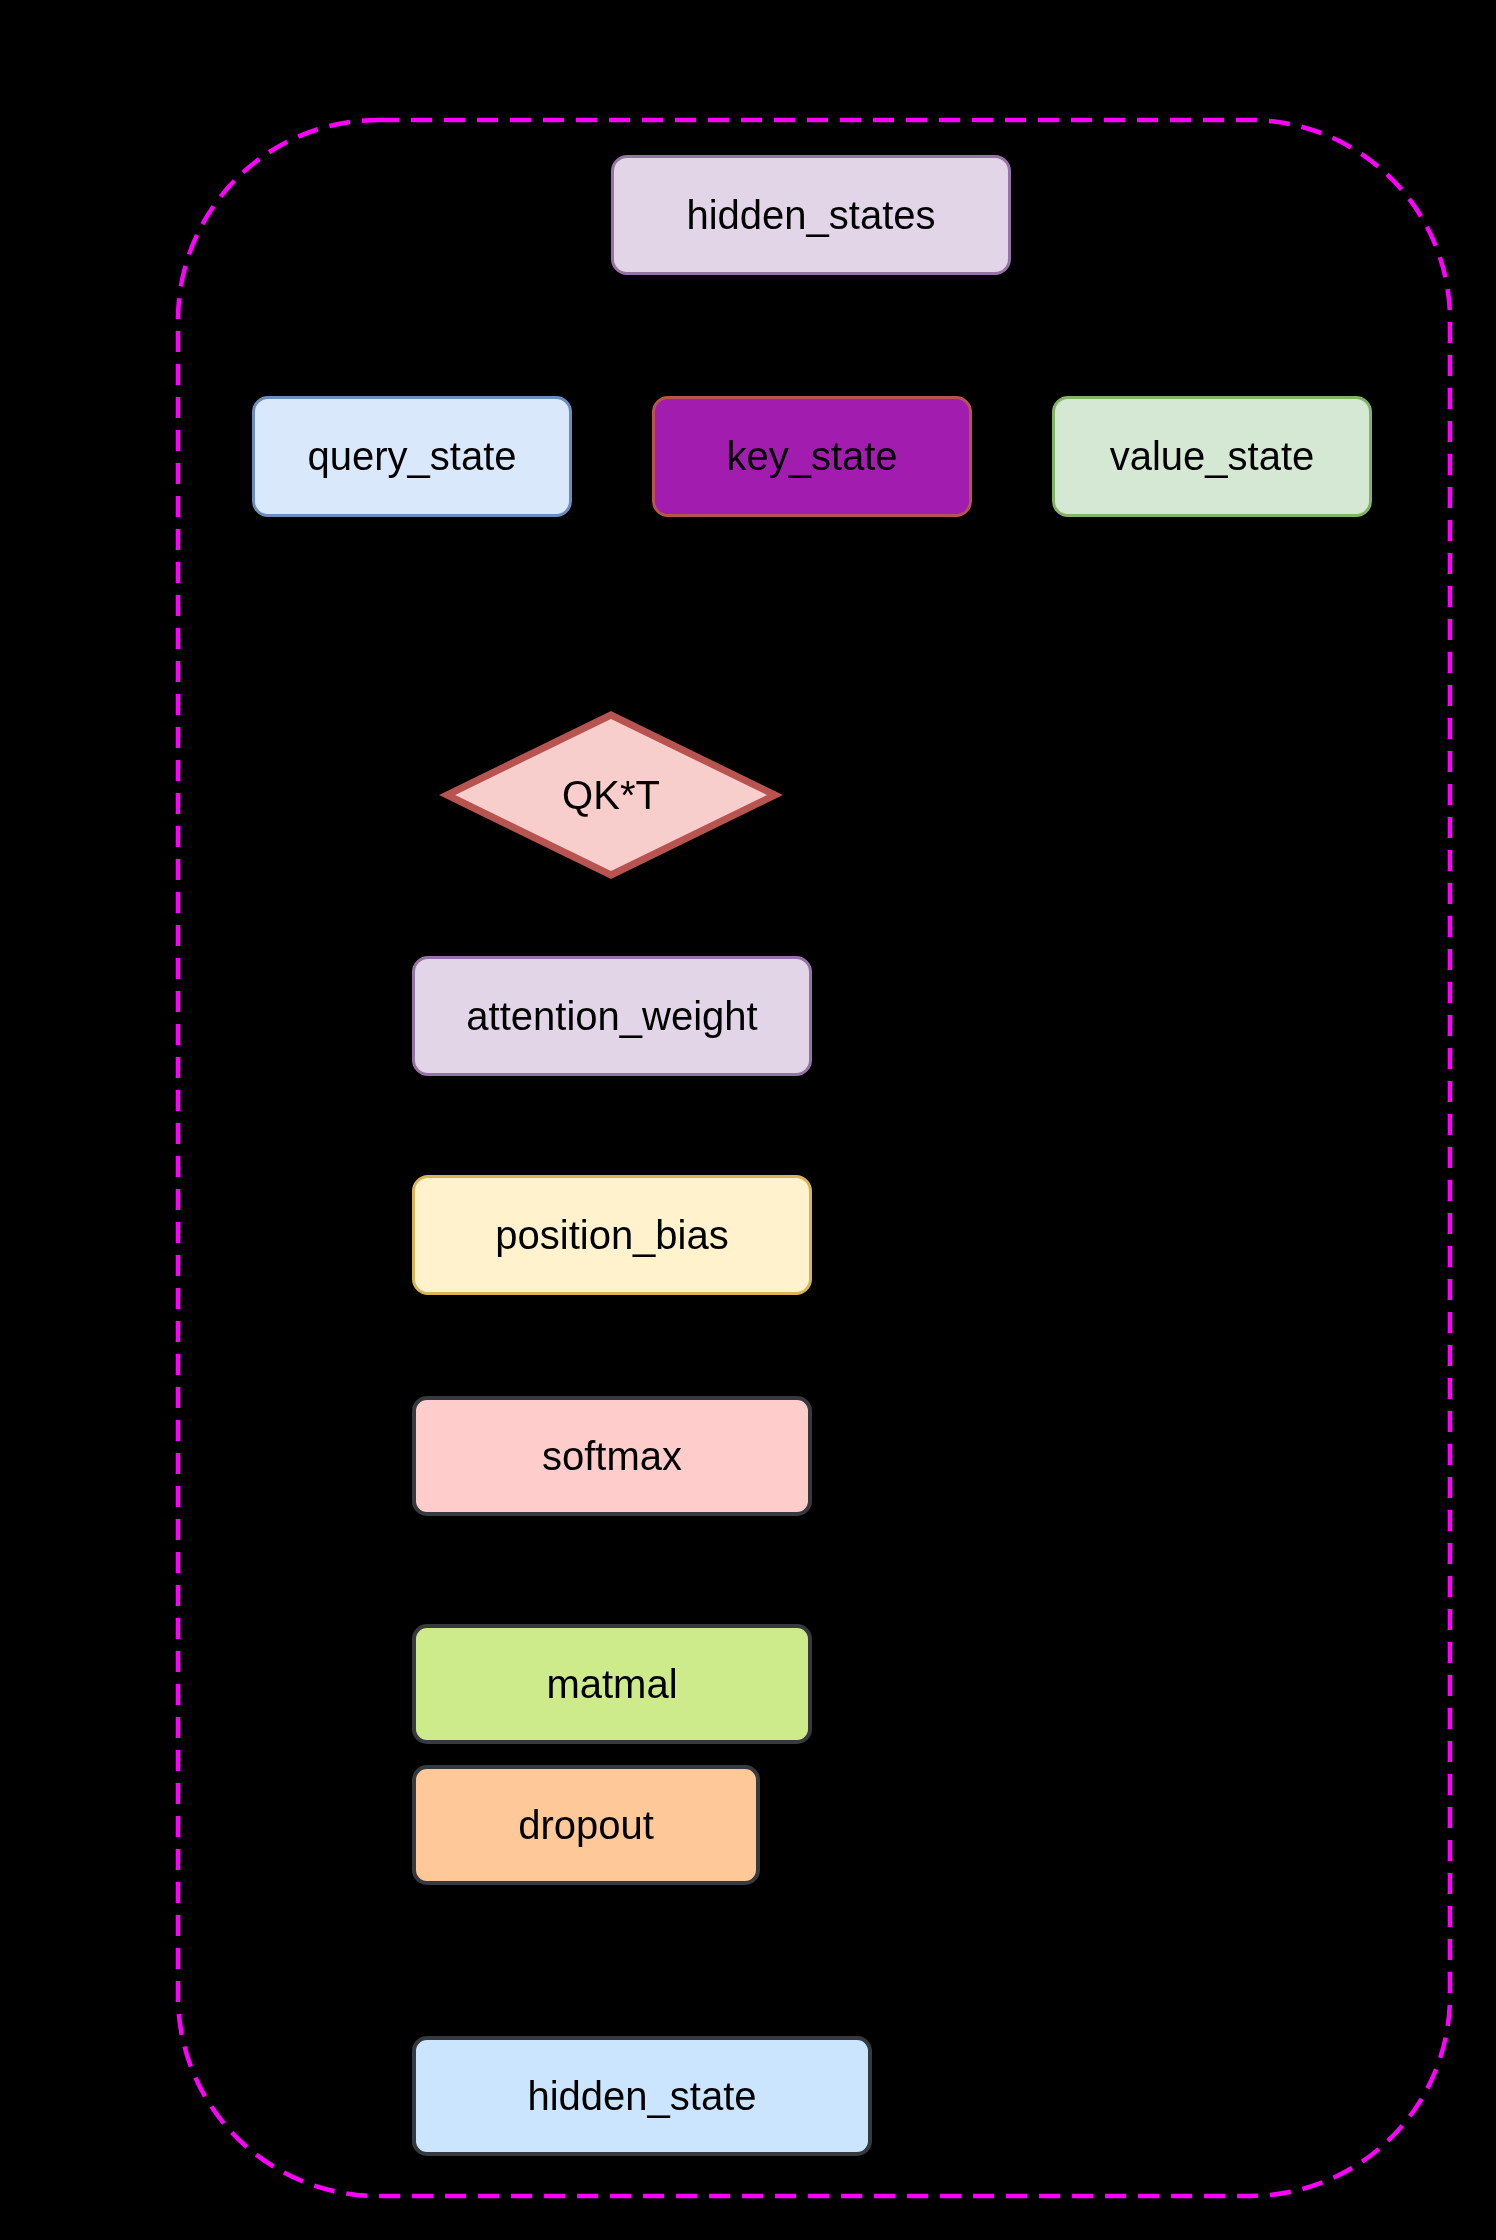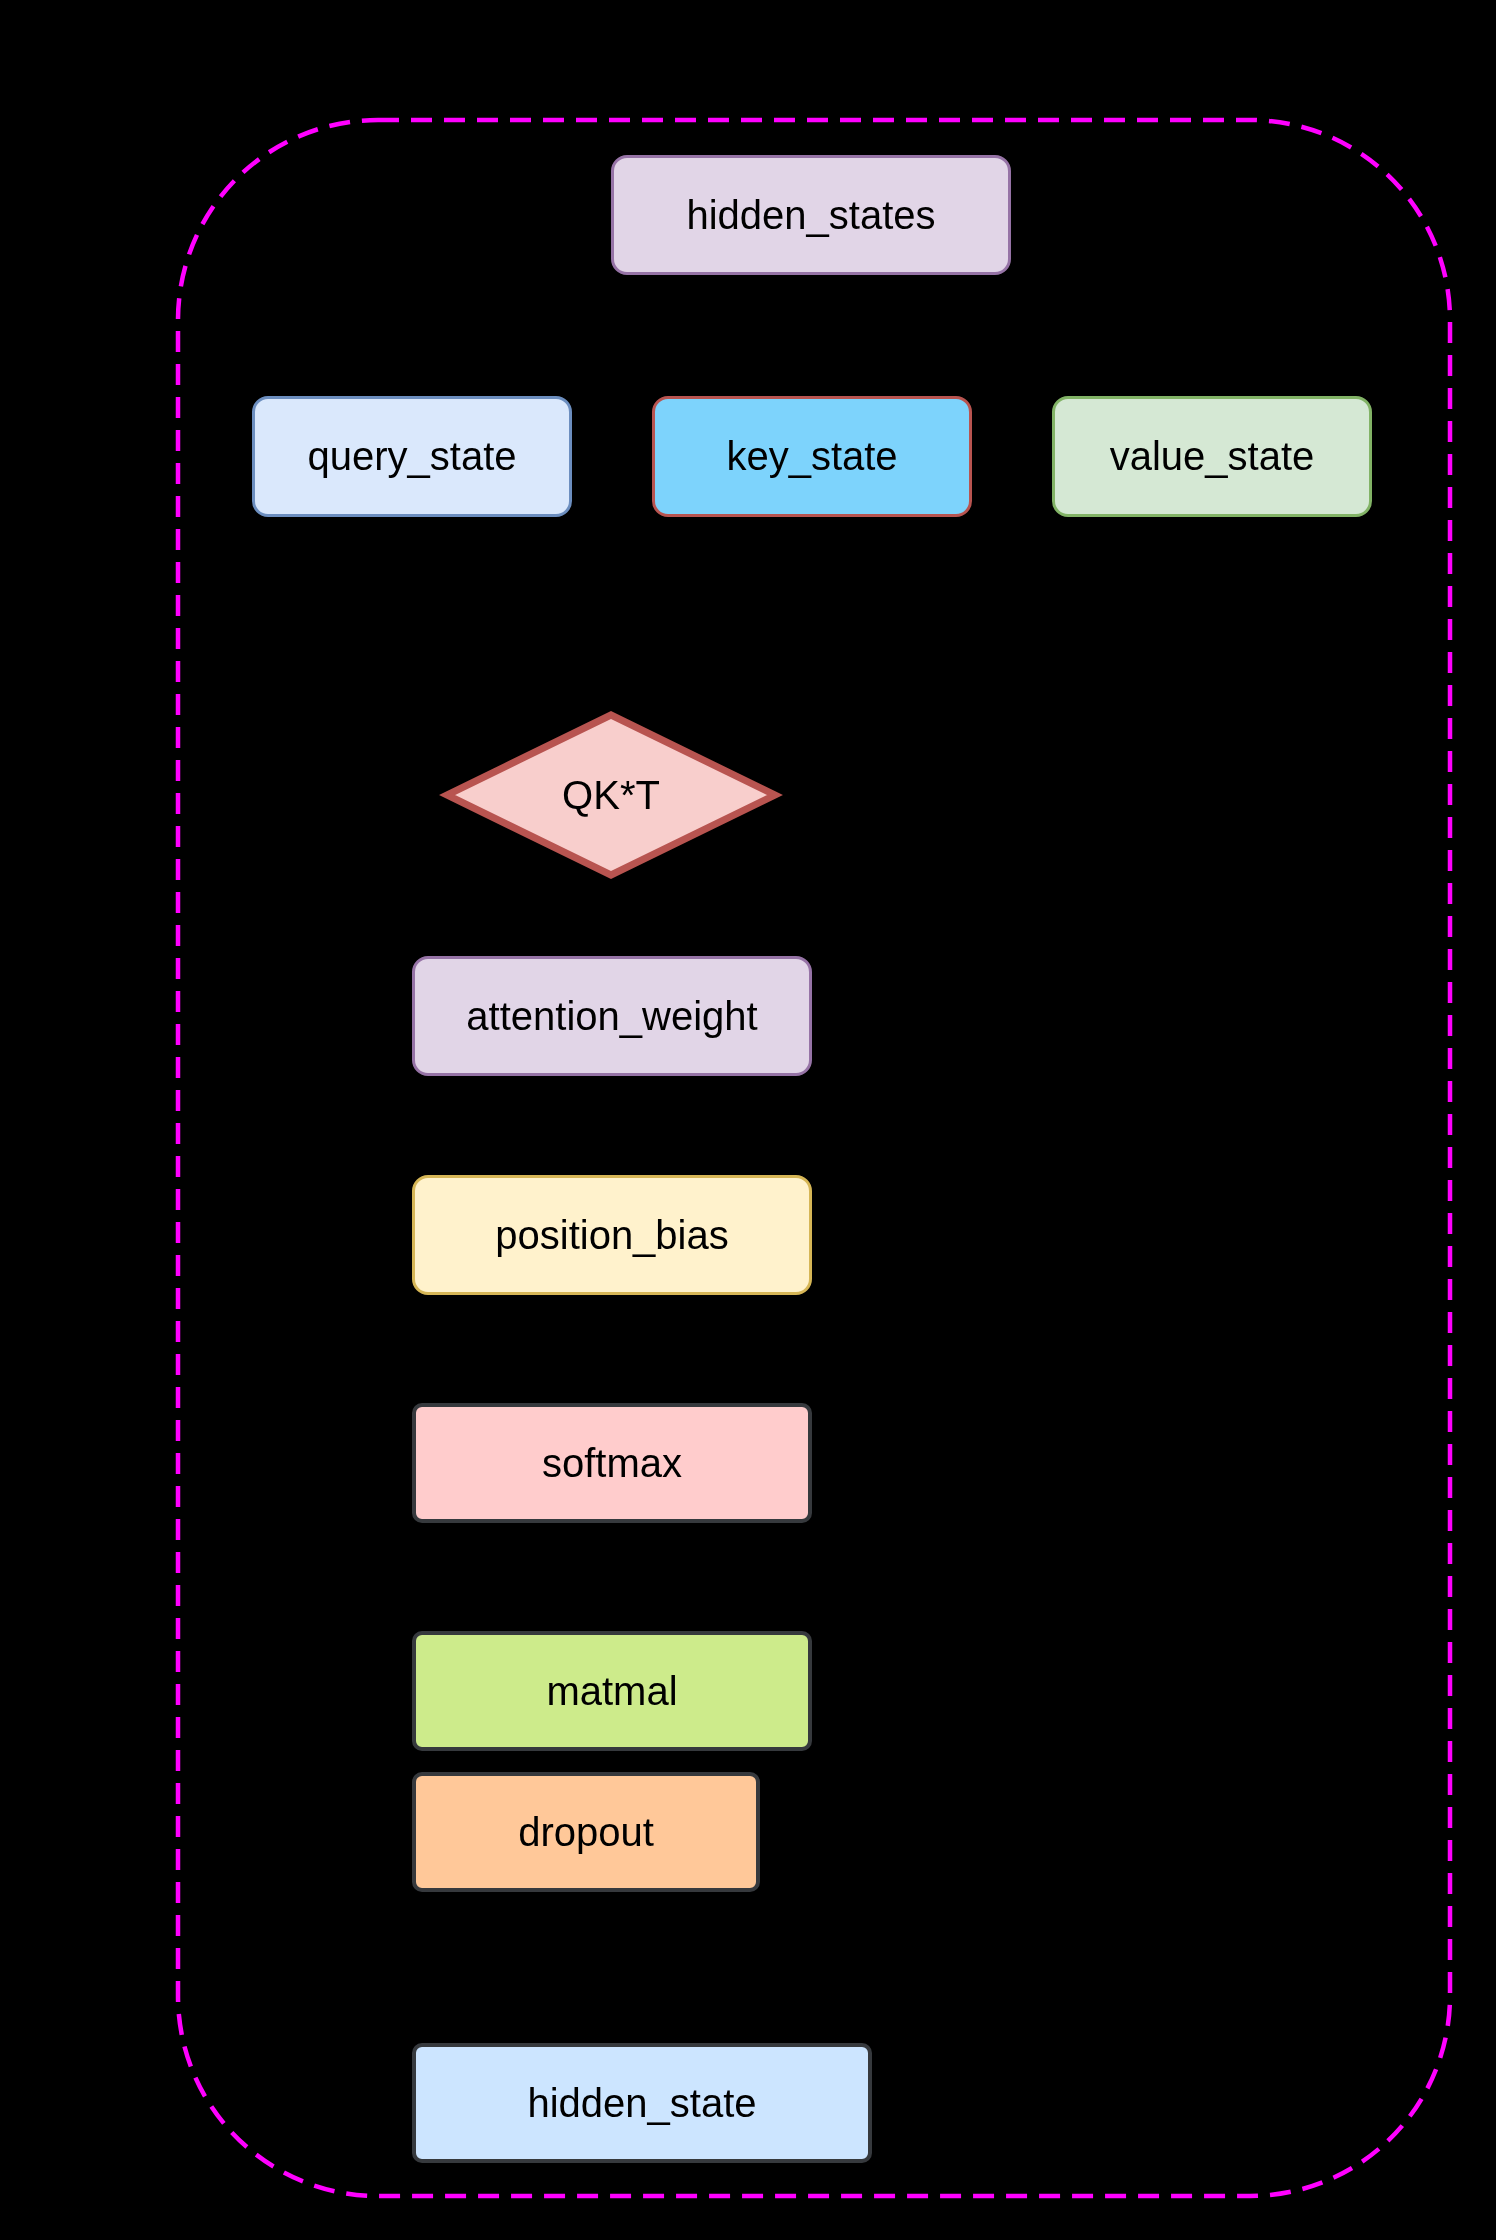--- a/index.html
+++ b/index.html
@@ -35,21 +35,21 @@
     align-items: center;
     justify-content: center;
     font-size: 40px;
     color: #000000;
     border-style: solid;
     border-width: 3.5px;
     border-radius: 16px;
     white-space: nowrap;
     z-index: 2;
   }
-  .node.darkstroke { border-width: 4px; border-radius: 10px; margin-top: 7px; }
+  .node.darkstroke { border-width: 4px; border-radius: 15px; }
   .diamond-label {
     position: absolute;
     display: flex;
     align-items: center;
     justify-content: center;
     font-size: 40px;
     color: #000000;
     z-index: 2;
     background: transparent;
     border: none;
@@ -80,21 +80,21 @@
 
 
   <div class="node" id="node-hidden-states" style="background-color: rgb(225, 213, 231); border-color: rgb(150, 115, 166);">
     <span>hidden_states</span>
   </div>
 
   <div class="node" id="node-query-state" style="background-color: rgb(218, 232, 252); border-color: rgb(108, 142, 191);">
     <span>query_state</span>
   </div>
 
-  <div class="node" id="node-key-state" style="background-color: #7dd3fc; border-color: rgb(184, 84, 80);">
+  <div class="node" id="node-key-state" style="background-color: #a21caf; border-color: rgb(184, 84, 80);">
     <span>key_state</span>
   </div>
 
   <div class="node" id="node-value-state" style="background-color: rgb(213, 232, 212); border-color: rgb(130, 179, 102);">
     <span>value_state</span>
   </div>
 
   <div class="diamond-label" id="node-qkt-label">
     <span>QK*T</span>
   </div>

